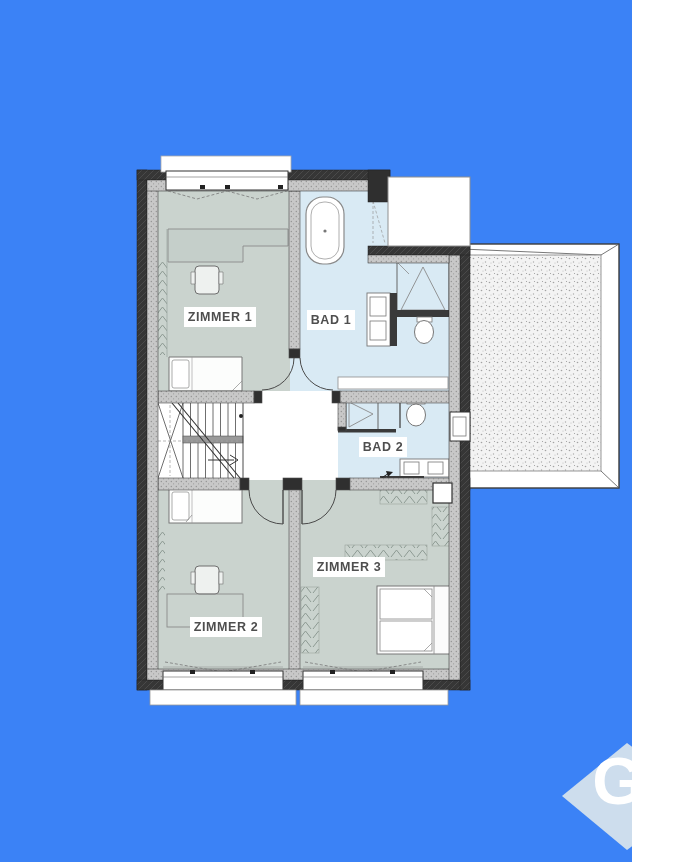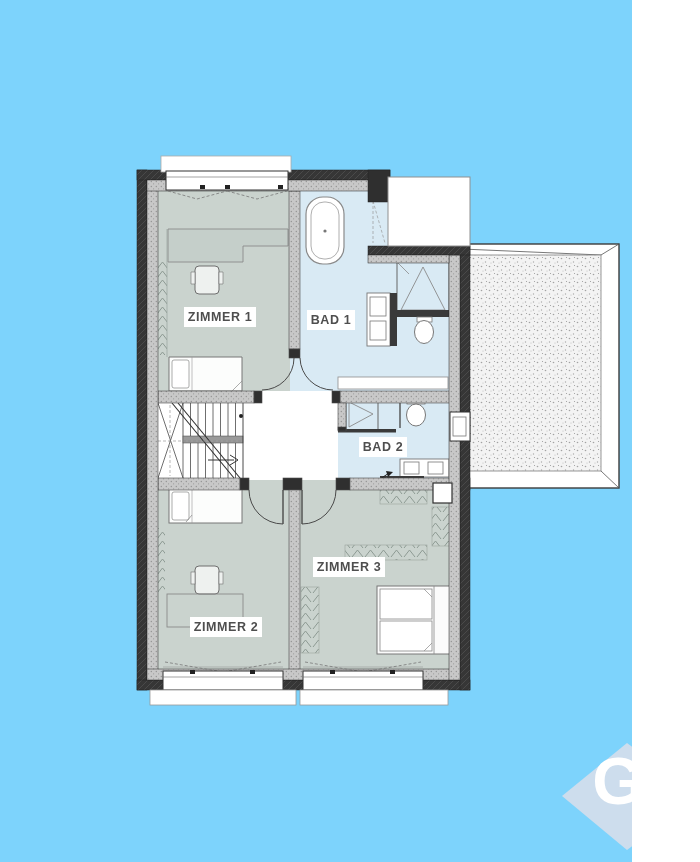--- a/index.html
+++ b/index.html
@@ -1,16 +1,16 @@
 <!DOCTYPE html>
 <html><head>
 <meta charset="utf-8">
 <style>
   html,body{margin:0;padding:0;background:#ffffff;}
-  .stage{position:relative;width:632px;height:862px;background:#7dd3fc;overflow:hidden;
+  .stage{position:relative;width:632px;height:862px;background:#3b82f6;overflow:hidden;
          font-family:"Liberation Sans", sans-serif;}
   svg{position:absolute;left:0;top:0;}
   .room-label-text{font-family:"Liberation Sans",sans-serif;font-size:12.5px;font-weight:bold;
                    fill:#4e4e4e;letter-spacing:.6px;}
   .wm-letter{font-family:"Liberation Sans",sans-serif;font-weight:bold;fill:#ffffff;}
 </style>
 </head>
 <body>
 
 <div class="stage">

